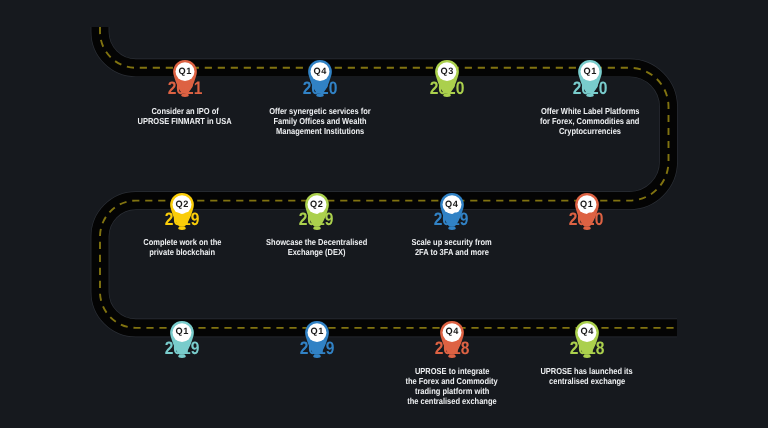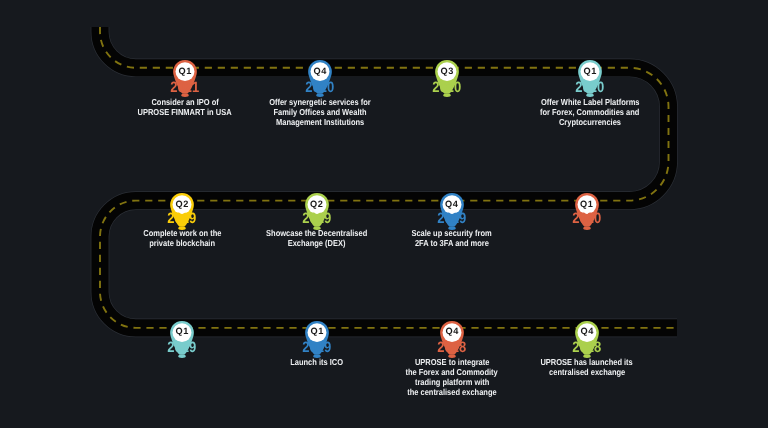--- a/index.html
+++ b/index.html
@@ -9,23 +9,23 @@
        -webkit-font-smoothing:antialiased;
        text-rendering:geometricPrecision;}
   #stage{position:relative;width:768px;height:428px;overflow:hidden;}
   #road{position:absolute;left:0;top:0;width:768px;height:428px;}
   .milestone{position:absolute;text-align:center;width:180px;}
   .pin{position:absolute;left:50%;transform:translateX(-50%);width:24px;height:39px;margin-top:28px;}
   .pin svg{display:block;}
   .qlabel{position:absolute;transform:translateZ(0);left:0;top:0.2px;width:24px;height:24px;
           display:flex;align-items:center;justify-content:center;
           font-size:9.2px;font-weight:bold;color:#1a1a1a;line-height:1;letter-spacing:0.5px;padding-left:0.5px;box-sizing:border-box;}
-  .year{font-weight:bold;font-size:15px;line-height:12.9px;height:12.9px;}
+  .year{font-weight:bold;font-size:18px;line-height:12.9px;height:12.9px;}
   .year span{display:inline-block;transform:scaleX(0.865) translateZ(0);transform-origin:center center;}
-  .desc{font-weight:bold;font-size:8.7px;line-height:10.1px;color:#edeff1;margin-top:2px;text-align:center;}
+  .desc{font-weight:bold;font-size:8.7px;line-height:10.1px;color:#edeff1;margin-top:11px;text-align:center;}
   .desc span{display:inline-block;transform:scaleX(0.862) translateZ(0);transform-origin:center center;}
 </style>
 </head>
 <body style="background: rgb(22, 25, 30);">
 
 <div id="stage">
 
   <svg id="road" viewBox="0 0 768 428" width="768" height="428">
     <path id="road-edge" fill="none" d="M 100 27 L 100 31.799999999999997 A 36 36 0 0 0 136 67.8 L 629.5 67.8 A 39 39 0 0 1 668.5 106.8 L 668.5 161.6 A 39 39 0 0 1 629.5 200.6 L 136 200.6 A 36 36 0 0 0 100 236.6 L 100 291.9 A 36 36 0 0 0 136 327.9 L 677 327.9" stroke="#2b2f36" stroke-width="18.599999999999998"></path>
     <path id="road-surface" fill="none" d="M 100 27 L 100 31.799999999999997 A 36 36 0 0 0 136 67.8 L 629.5 67.8 A 39 39 0 0 1 668.5 106.8 L 668.5 161.6 A 39 39 0 0 1 629.5 200.6 L 136 200.6 A 36 36 0 0 0 100 236.6 L 100 291.9 A 36 36 0 0 0 136 327.9 L 677 327.9" stroke="#040404" stroke-width="17.2"></path>
@@ -149,21 +149,20 @@
   <div class="milestone" style="left:227px;top:342.1px">
     <div class="pin" style="top:-50.6px">
       <svg viewBox="0 0 24 39">
         <ellipse class="pin-base" cx="12" cy="36.3" rx="3.8" ry="1.7" fill="#3182c5"></ellipse>
         <path class="pin-body" d="M0.45 15.40 C5.39 32.70 9.90 34.47 9.90 34.73 L14.10 34.73 C14.10 34.47 18.61 32.70 23.55 15.40 A 11.85 11.85 0 1 0 0.45 15.40 Z" fill="#3182c5"></path>
         <circle class="pin-hole" cx="12" cy="12.6" r="9.45" fill="#ffffff"></circle>
       </svg>
       <span class="qlabel">Q1</span>
     </div>
     <div class="year" style="color: rgb(49, 130, 197);"><span>2019</span></div>
-    <div class="desc"><span>Launch its ICO</span></div>
   </div>
 
   <div class="milestone" style="left:362px;top:342.1px">
     <div class="pin" style="top:-50.6px">
       <svg viewBox="0 0 24 39">
         <ellipse class="pin-base" cx="12" cy="36.3" rx="3.8" ry="1.7" fill="#dd6243"></ellipse>
         <path class="pin-body" d="M0.45 15.40 C5.39 32.70 9.90 34.47 9.90 34.73 L14.10 34.73 C14.10 34.47 18.61 32.70 23.55 15.40 A 11.85 11.85 0 1 0 0.45 15.40 Z" fill="#dd6243"></path>
         <circle class="pin-hole" cx="12" cy="12.6" r="9.45" fill="#ffffff"></circle>
       </svg>
       <span class="qlabel">Q4</span>

